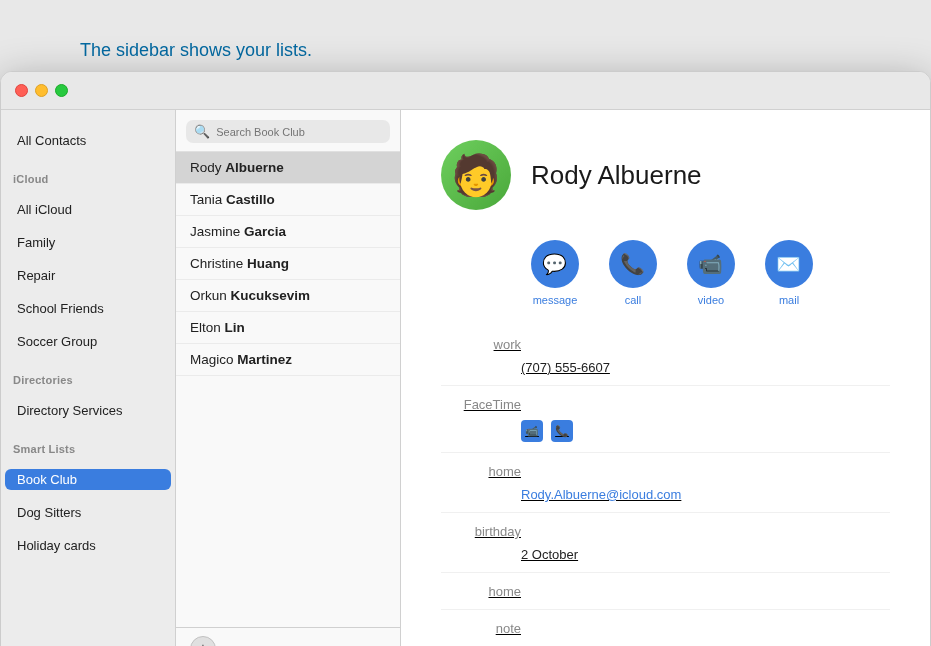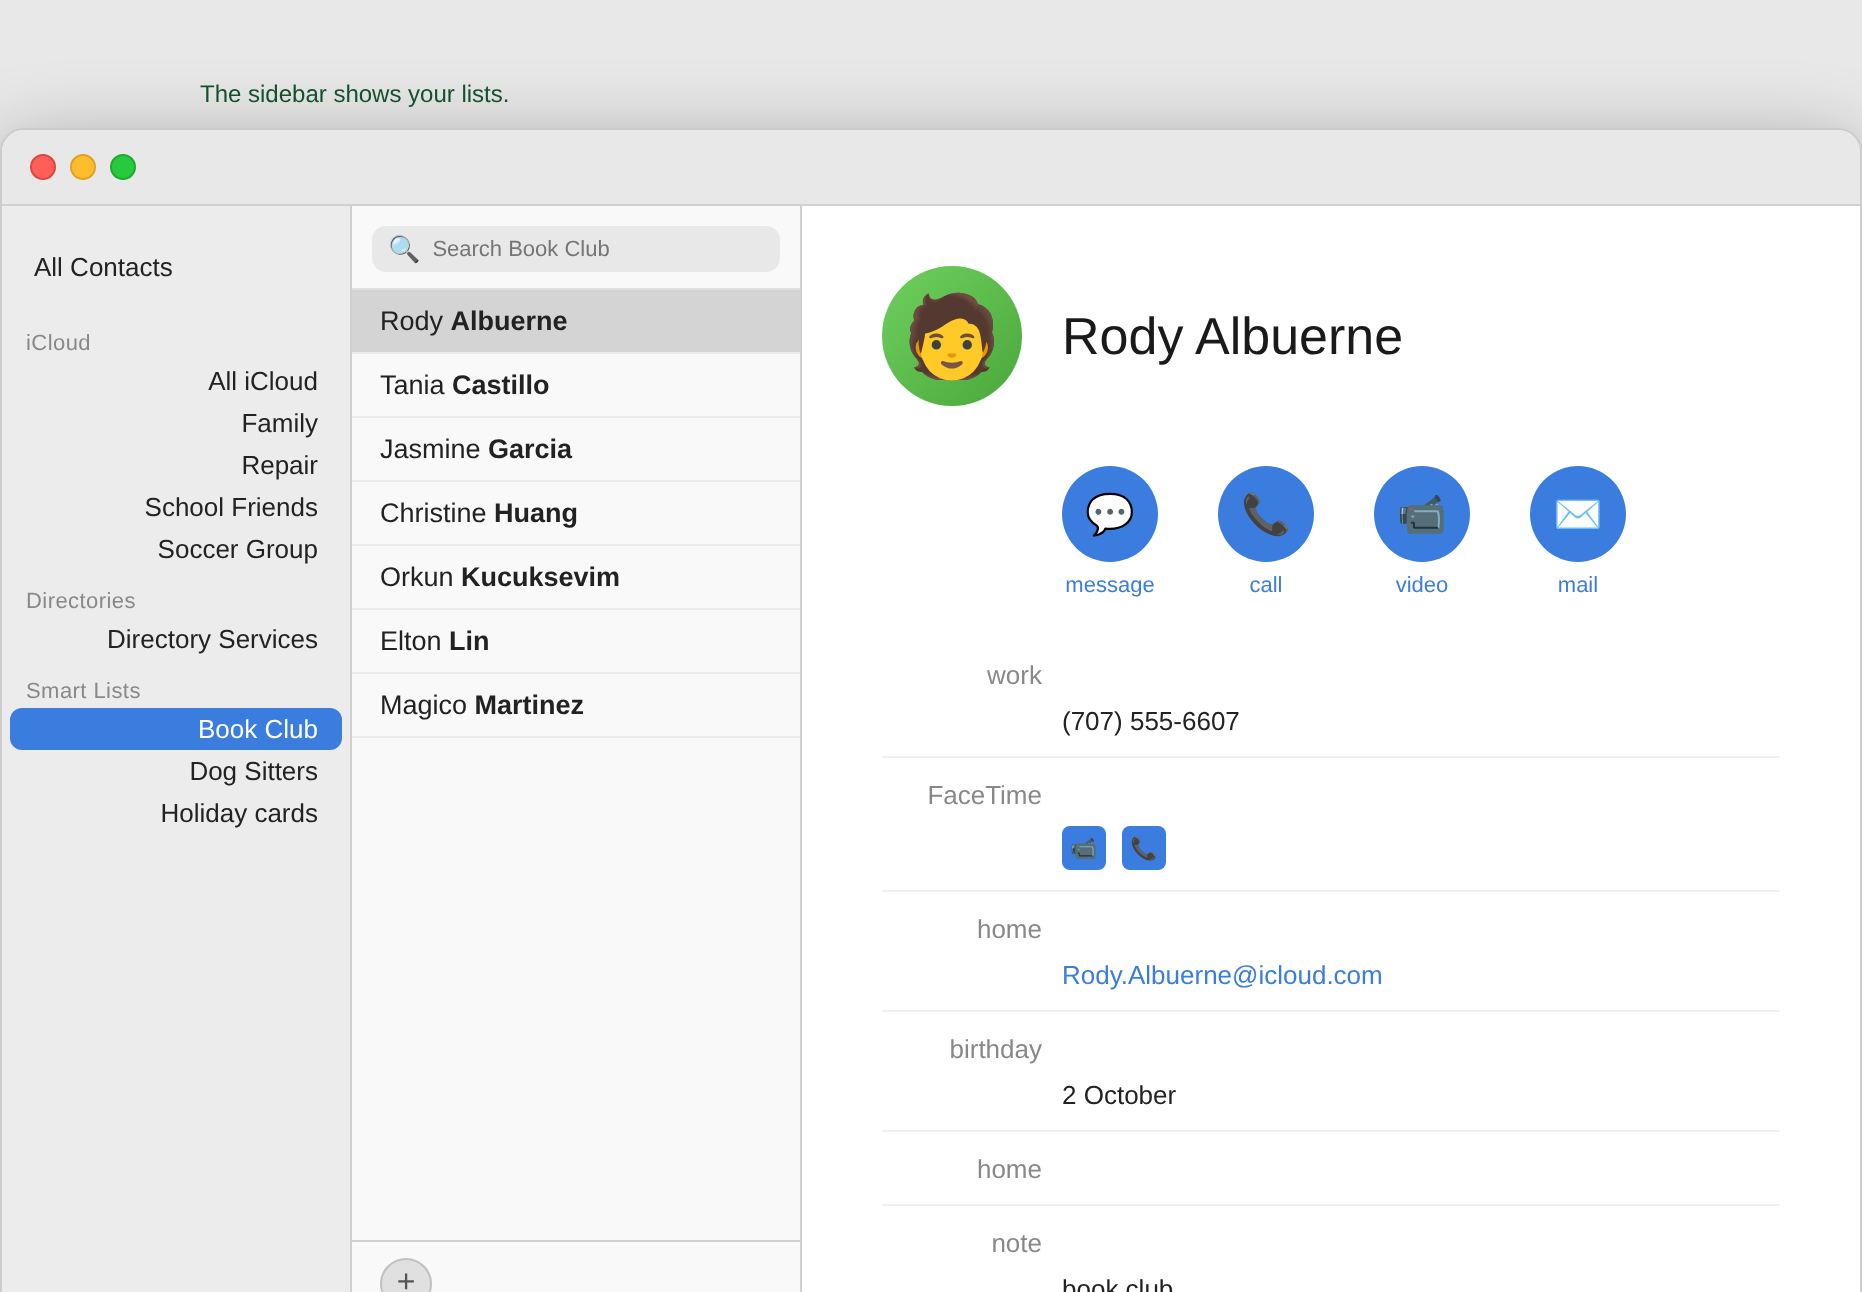--- a/index.html
+++ b/index.html
@@ -8,25 +8,25 @@
       background: #e8e8e8;
       display: flex;
       flex-direction: column;
       align-items: center;
       justify-content: center;
       min-height: 100vh;
       padding: 40px 20px;
     }
 
     .annotation-top {
-      font-size: 12px;
-      color: #14532d;
+      font-size: 18px;
+      color: #0369a1;
       margin-bottom: 10px;
       align-self: flex-start;
-      margin-left: 100px;
+      margin-left: 80px;
     }
 
     .window-wrapper {
       display: flex;
       flex-direction: column;
       align-items: center;
     }
 
     .app-window {
       width: 931px;
@@ -75,36 +75,35 @@
       padding: 8px 0;
       flex-shrink: 0;
     }
 
     .sidebar-item {
       padding: 3px 12px;
       font-size: 13px;
       color: #222;
       cursor: pointer;
       border-radius: 6px;
-      margin: 0 4px;
+      margin: 12px 4px;
       white-space: nowrap;
       overflow: hidden;
       text-overflow: ellipsis;
-      text-align: right;
     }
 
     .sidebar-item.selected {
       background: #3a7ddf;
       color: white;
     }
 
     .sidebar-section-header {
       padding: 10px 12px 2px 12px;
       font-size: 11px;
-      font-weight: 400;
+      font-weight: 700;
       color: #888;
       text-transform: none;
       letter-spacing: 0.02em;
     }
 
     .sidebar-all-contacts {
       font-size: 13px;
       padding: 4px 12px;
       color: #222;
       cursor: pointer;
@@ -264,21 +263,21 @@
     .contact-fields {
       padding: 0 40px;
       flex: 1;
     }
 
     .field-row {
       display: flex;
       align-items: flex-start;
       padding: 10px 0;
       border-bottom: 1px solid #f0f0f0;
-      gap: 10px;
+      text-decoration: underline;
     }
 
     .field-label {
       width: 80px;
       text-align: right;
       font-size: 13px;
       color: #888;
       padding-top: 1px;
       flex-shrink: 0;
     }

